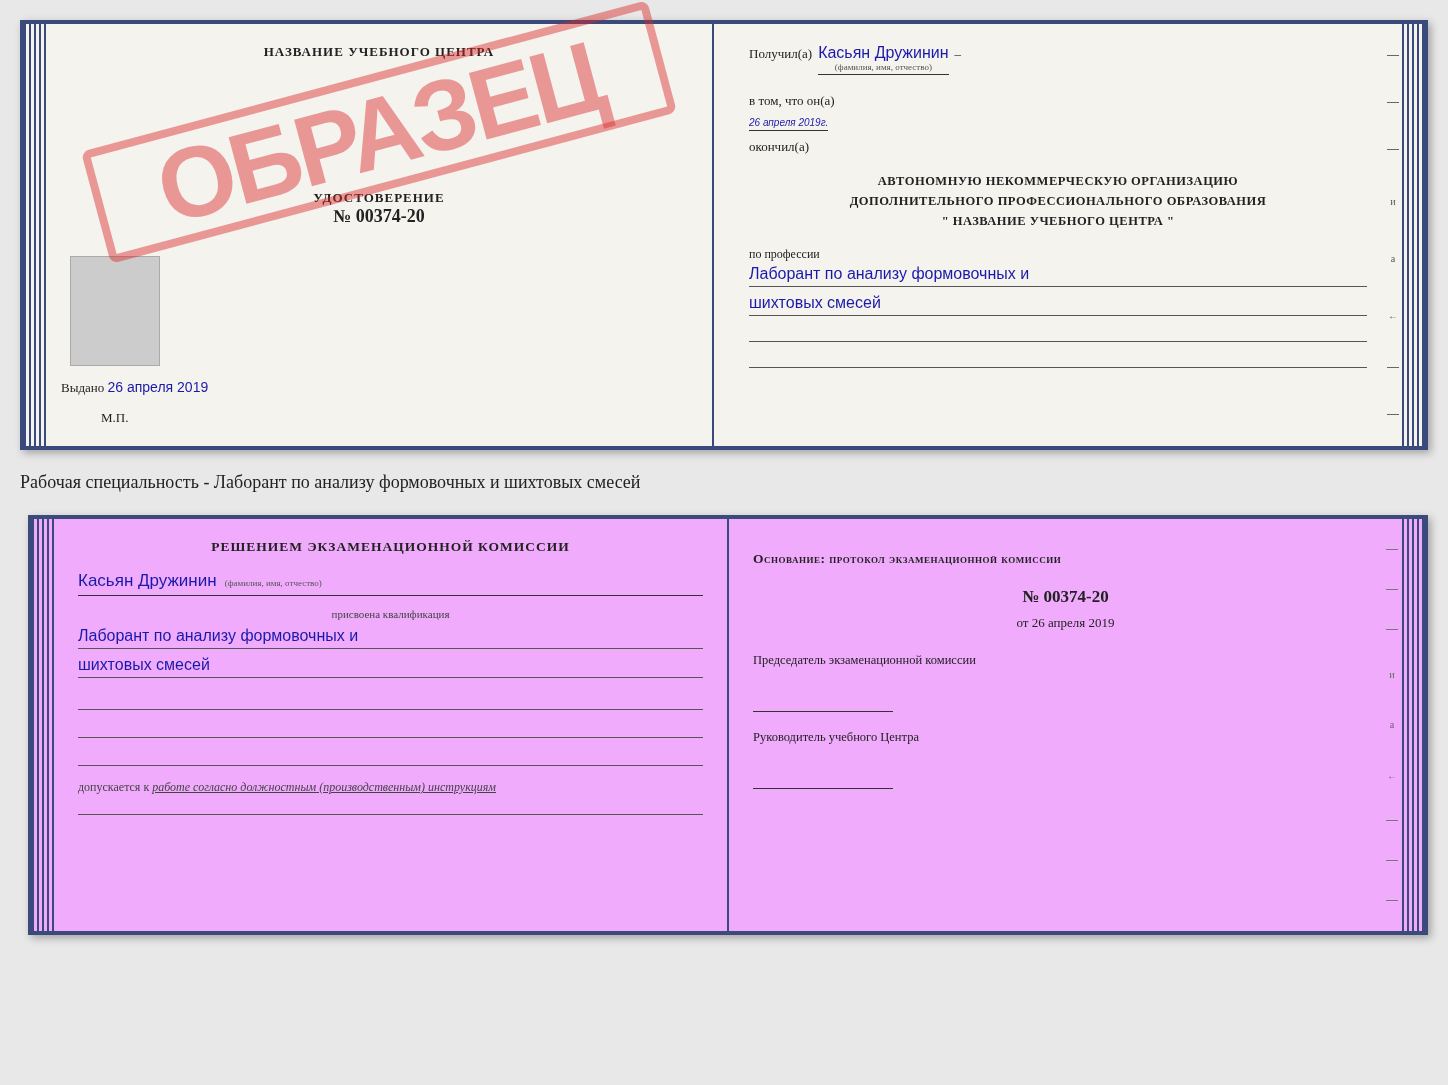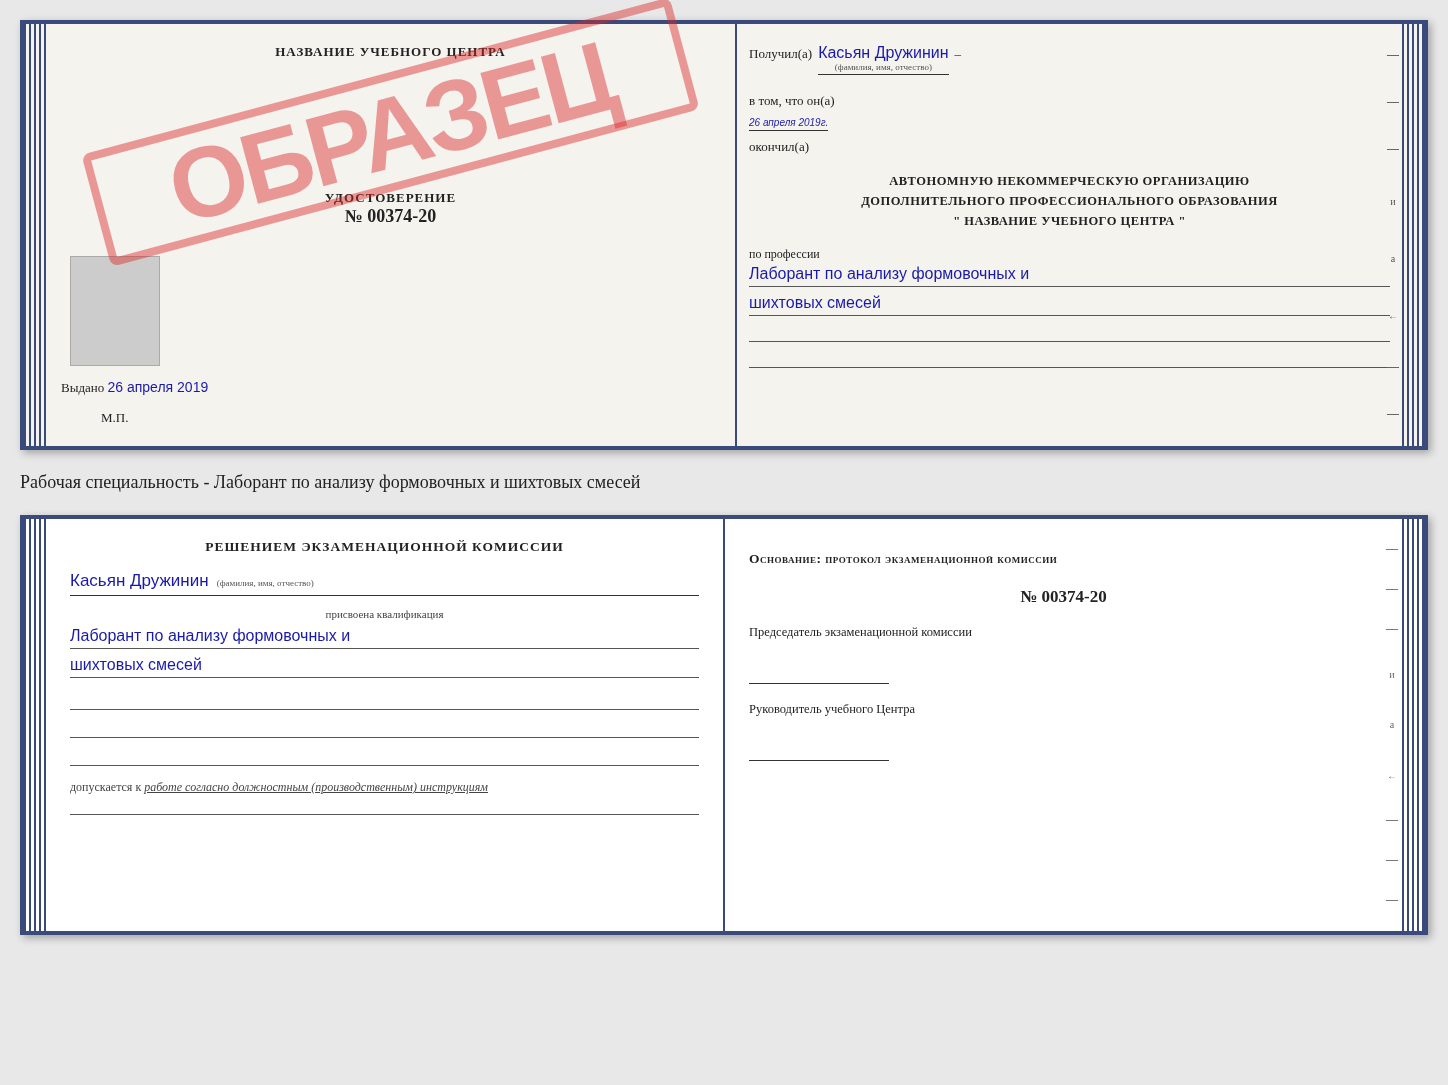--- a/index.html
+++ b/index.html
@@ -24,23 +24,24 @@
       background: #f5f3ee;
       box-shadow: 3px 3px 8px rgba(0,0,0,0.3);
       position: relative;
       min-height: 430px;
     }
 
     
     .document-bottom {
       display: flex;
       border: 4px solid #3a4a7a;
-      background: #ffffff;
+      background: #f0abfc;
       box-shadow: 3px 3px 8px rgba(0,0,0,0.3);
       min-height: 420px;
+      margin-left: 8px;
     }
 
     
     .spine-left {
       width: 22px;
       background: repeating-linear-gradient(
         90deg,
         #3a4a7a 0px, #3a4a7a 2px,
         transparent 2px, transparent 5px
       );
@@ -64,21 +65,21 @@
 
     
     .doc-left {
       flex: 1;
       border-right: 2px solid #3a4a7a;
       padding: 20px 24px;
       position: relative;
     }
     .doc-right {
       flex: 1;
-      padding: 20px 12px;
+      padding: 20px 35px;
       position: relative;
       border-radius: 9px;
     }
 
     
     .cert-title {
       text-align: center;
       font-size: 13px;
       font-weight: bold;
       letter-spacing: 1px;
@@ -516,20 +517,24 @@
         <span class="допускается-italic">работе согласно должностным (производственным) инструкциям</span>
       </div>
       <div class="допускается-underline"></div>
     </div>
 
     <div class="bottom-right">
       <div class="osnovanye-title">Основание: протокол экзаменационной комиссии</div>
 
       <div class="protocol-number">№ 00374-20</div>
 
+      <div class="protocol-date">
+        <span>от</span>
+        <span>26 апреля 2019</span>
+      </div>
 
       <div class="chairman-block">
         <div class="chairman-label">Председатель экзаменационной комиссии</div>
         <div class="sign-underline"></div>
       </div>
 
       <div class="director-block">
         <div class="director-label">Руководитель учебного Центра</div>
         <div class="sign-underline"></div>
       </div>

